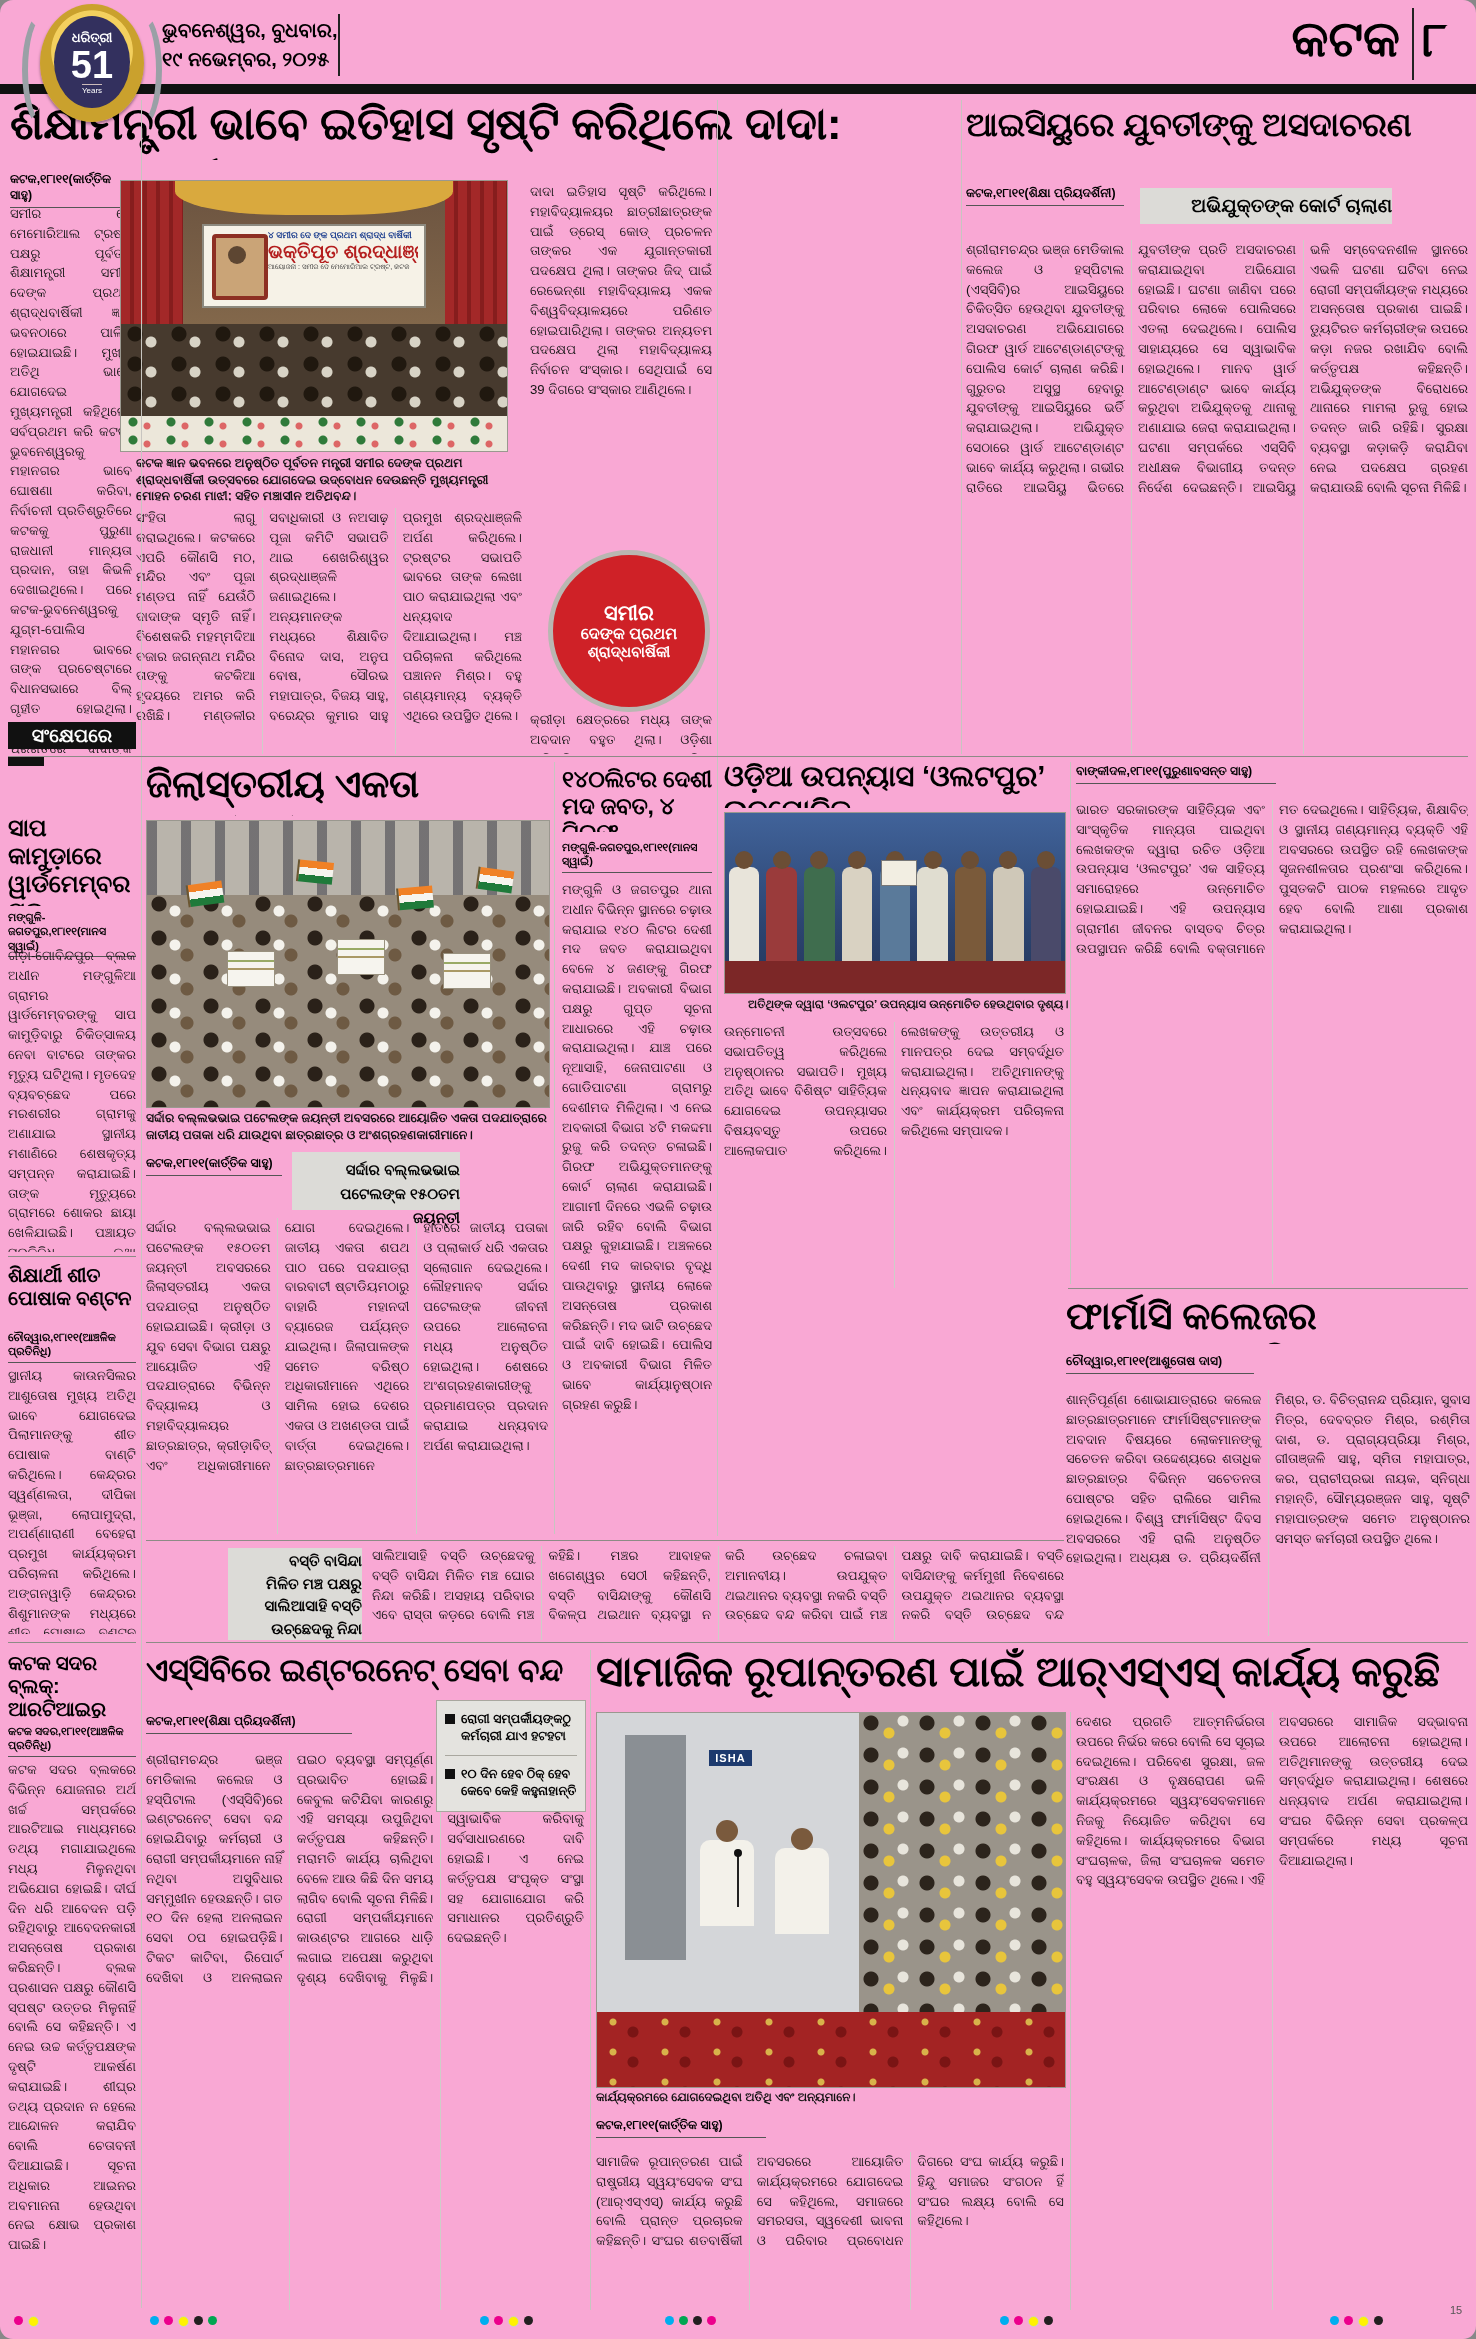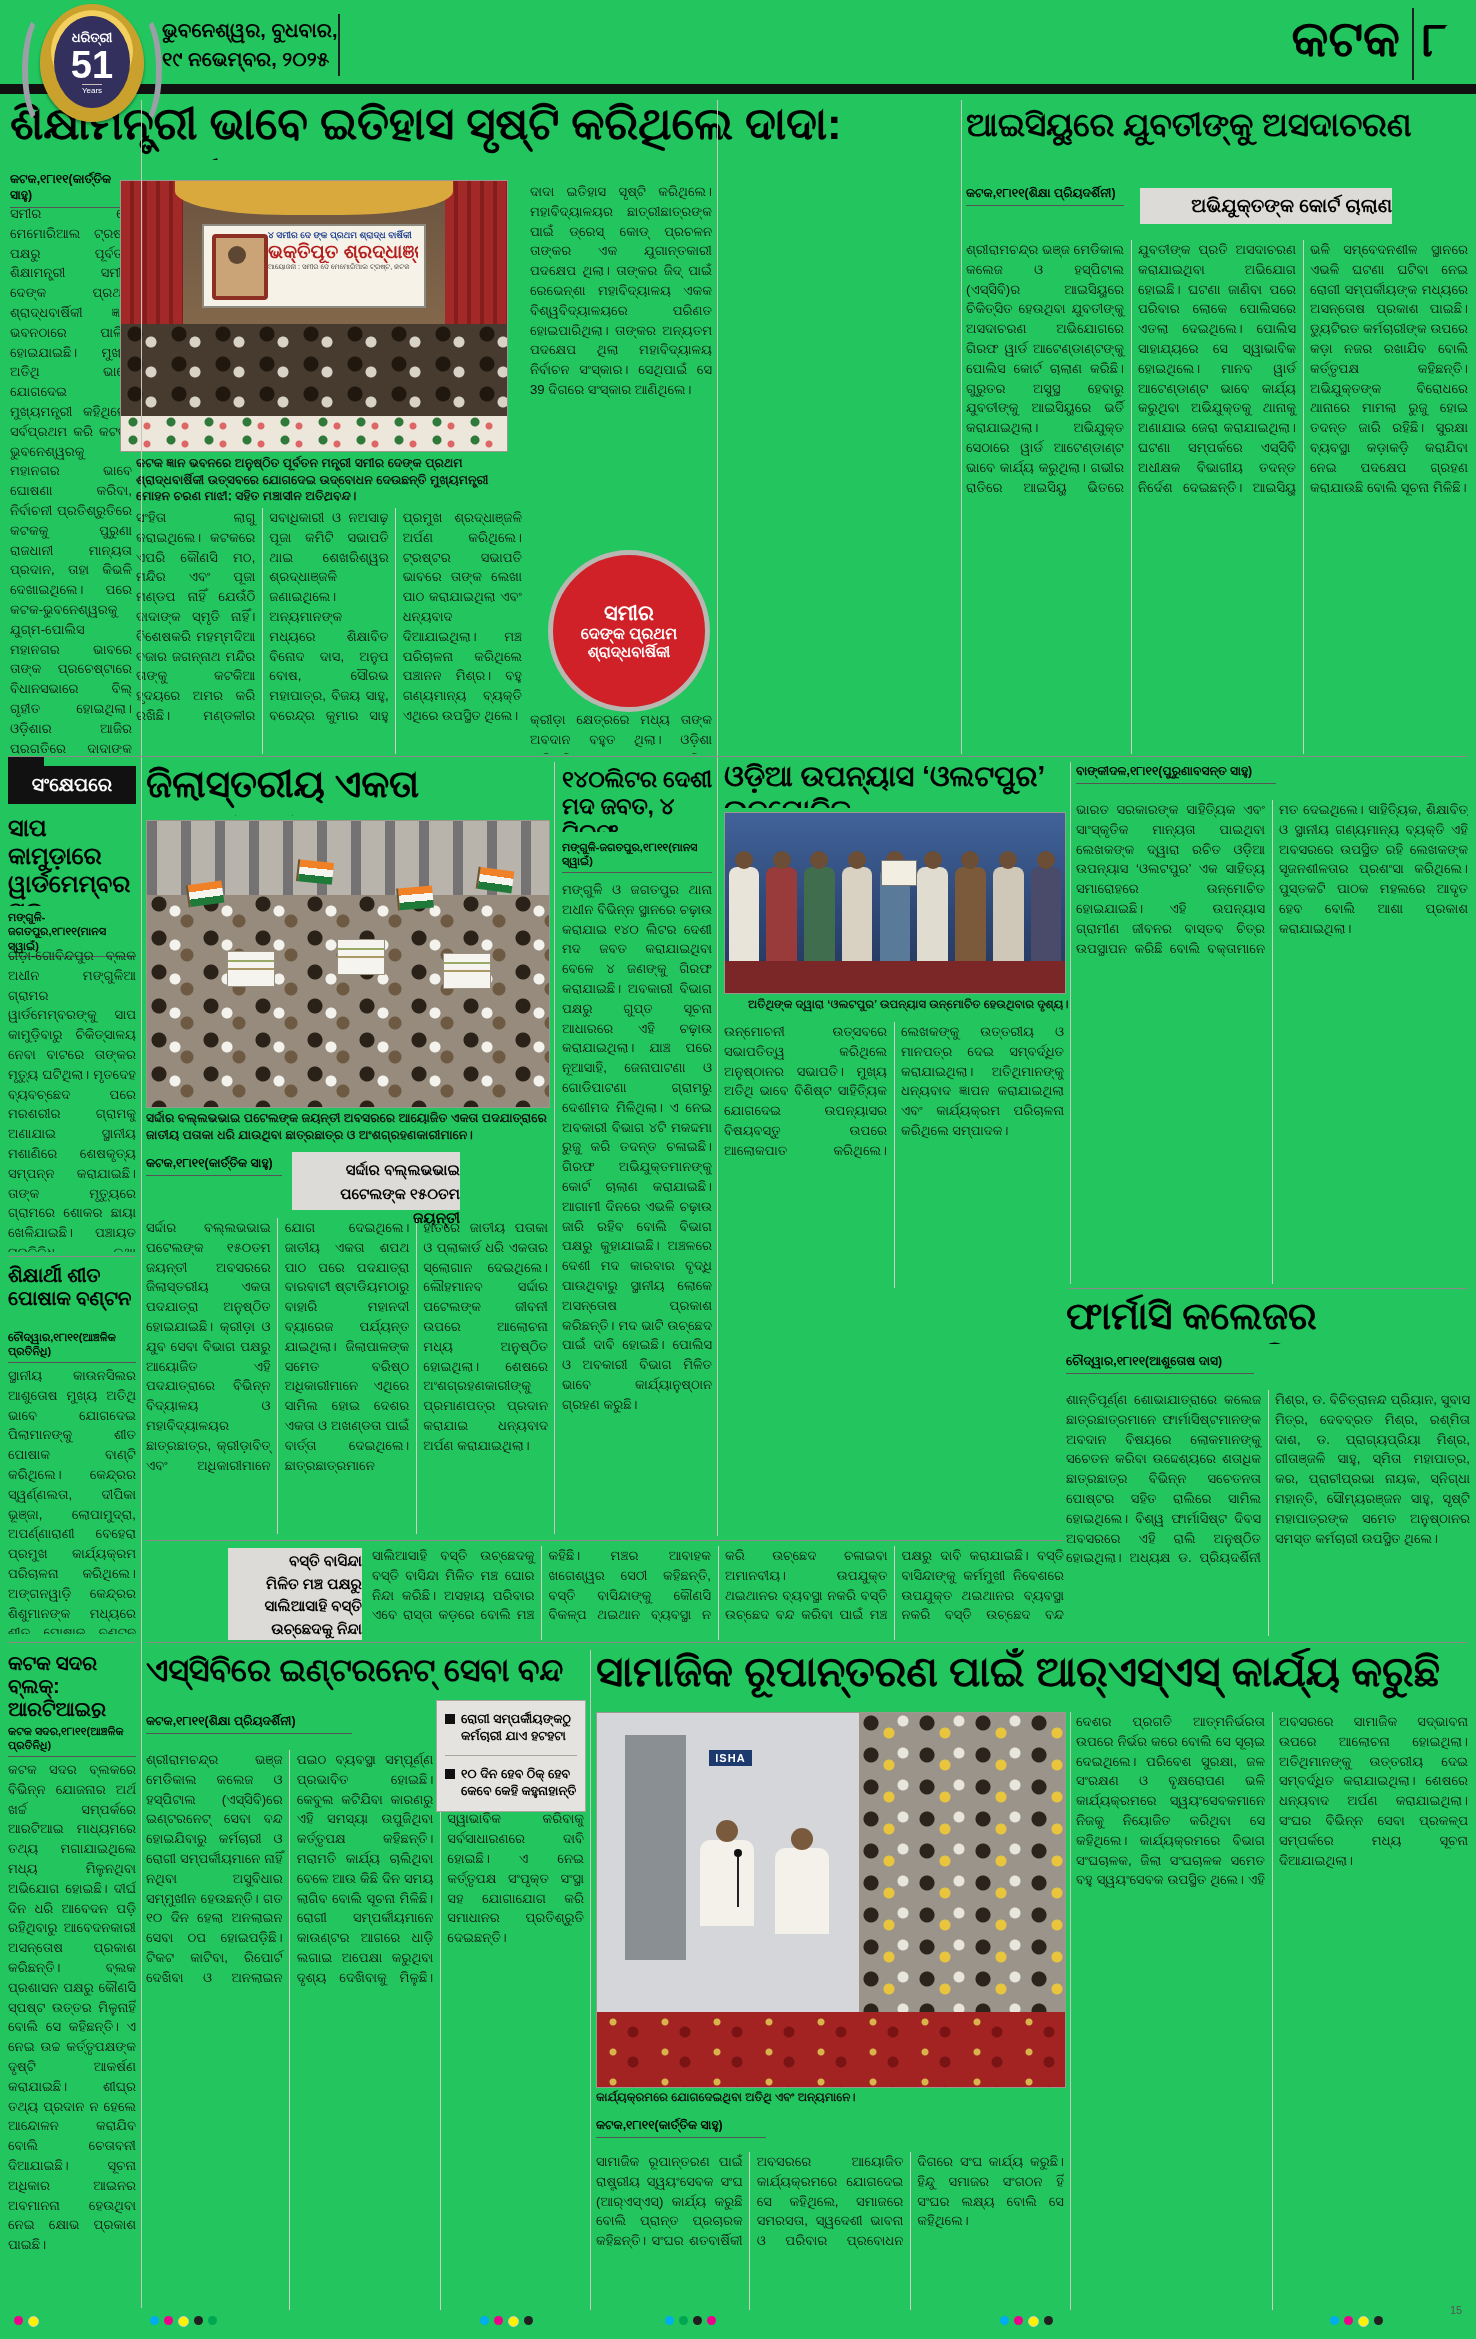--- a/index.html
+++ b/index.html
@@ -1,17 +1,17 @@
 <!DOCTYPE html>
 <html><head>
 <meta charset="utf-8">
 <style>
   html,body{margin:0;padding:0;background:#888;}
-  .sheet{position:relative;width:1476px;height:2339px;background:#22c55e;
-    font-family:"Liberation Sans","DejaVu Sans",sans-serif;color:#000;overflow:hidden;}
+  .sheet{position:relative;width:1476px;height:2339px;background:#f9a8d4;
+    font-family:"Liberation Sans","DejaVu Sans",sans-serif;color:#000;overflow:hidden;border-radius:13px;}
   .abs{position:absolute;}
   .hl{font-weight:bold;line-height:1.16;letter-spacing:-.3px;overflow:hidden;}
   .body-txt{font-size:13.2px;line-height:1.5;text-align:justify;color:#141414;overflow:hidden;}
   .c2{column-count:2;column-gap:14px;column-rule:1px solid #cfcdc8;}
   .c3{column-count:3;column-gap:14px;column-rule:1px solid #cfcdc8;}
   .c4{column-count:4;column-gap:14px;column-rule:1px solid #cfcdc8;}
   .dl{font-weight:bold;font-size:12.3px;line-height:1.3;padding-bottom:3px;border-bottom:1.5px solid #555;}
   .gbox{background:#dcdbd7;font-weight:bold;text-align:right;}
   .vr{position:absolute;width:1px;background:#c7c5c0;}
   .hr{position:absolute;height:1px;background:#8d8b86;}
@@ -35,21 +35,21 @@
   .mast-sec{position:absolute;left:1235px;top:10px;width:165px;font-size:50px;font-weight:bold;text-align:right;}
   .mast-vr{position:absolute;width:2px;background:#222;}
   .mast-page{position:absolute;left:1422px;top:12px;width:48px;font-size:48px;font-weight:bold;}
   
   .badge{position:absolute;left:548px;top:550px;width:152px;height:152px;border-radius:50%;
     background:#cf2127;border:5px solid #b9b7b2;color:#fff;display:flex;flex-direction:column;
     align-items:center;justify-content:center;text-align:center;font-weight:bold;z-index:2;}
   .badge .b1{font-size:21px;} .badge .b2{font-size:16px;} .badge .b3{font-size:15px;}
   
   .brief-tab{position:absolute;left:8px;top:757px;width:36px;height:9px;background:#111;}
-  .brief-hd{position:absolute;left:8px;top:766px;width:128px;height:38px;background:#111;color:#fff;
+  .brief-hd{position:absolute;left:8px;top:722px;width:128px;height:27px;background:#111;color:#fff;
     display:flex;align-items:center;justify-content:center;font-weight:bold;font-size:19px;}
   
   .p1{background:linear-gradient(#6b5340,#83684b 55%,#57483a);}
   .p1 .curL,.p1 .curR{position:absolute;top:0;width:16%;height:62%;
     background:repeating-linear-gradient(90deg,#a32828 0 9px,#861d1d 9px 13px);}
   .p1 .curL{left:0;} .p1 .curR{right:0;}
   .p1 .swag{position:absolute;left:14%;top:0;width:72%;height:34px;background:#d9a93e;
     border-bottom-left-radius:40% 70%;border-bottom-right-radius:40% 70%;}
   .p1 .banner{position:absolute;left:21%;top:16%;width:58%;height:31%;background:#f6f2e7;
     border:2px solid #8d8a7f;padding:4px 6px 0 64px;box-sizing:border-box;}

